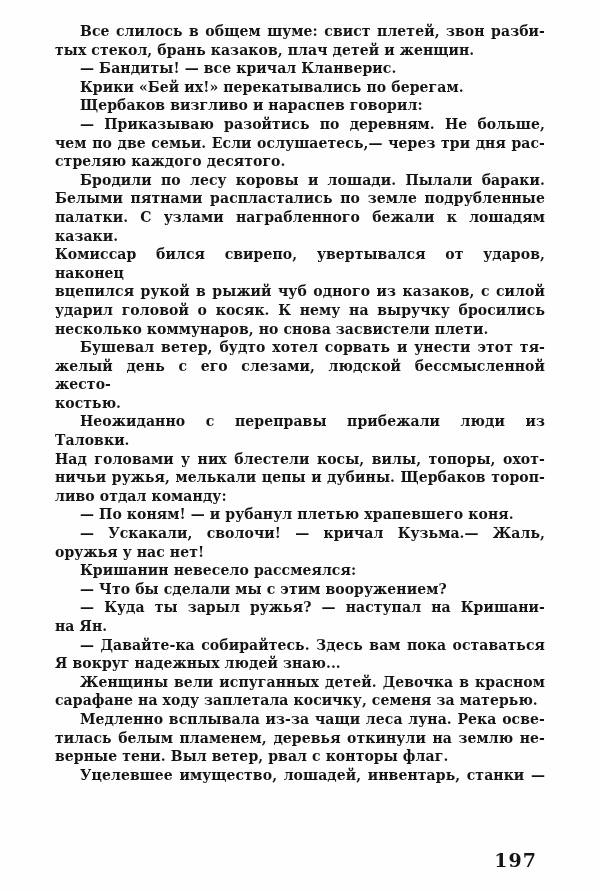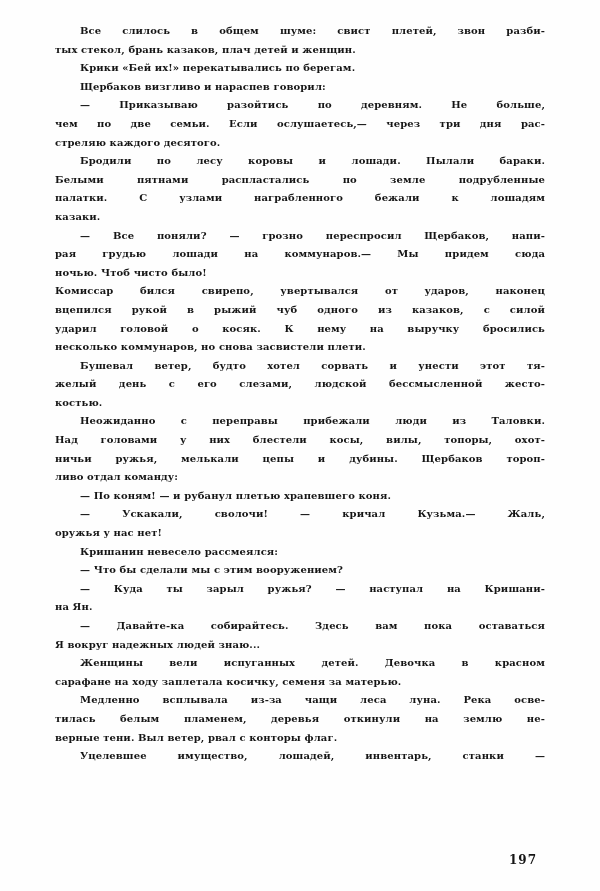--- a/index.html
+++ b/index.html
@@ -15,21 +15,21 @@
     overflow: hidden;
     font-family: "DejaVu Serif", "Liberation Serif", serif;
     font-weight: 700;
     color: #151515;
   }
   .text-block {
     position: absolute;
     left: 55px;
     top: 22px;
     width: 490px;
-    font-size: 10px;
+    font-size: 14px;
     line-height: 18.6px;
     letter-spacing: 0.1px;
   }
   .paragraph {
     margin: 0;
   }
   .line {
     text-align: justify;
     text-align-last: justify;
     white-space: normal;
@@ -41,56 +41,54 @@
   }
   .line.indent {
     text-indent: 25px;
   }
   .page-number {
     position: absolute;
     top: 851px;
     left: 55px;
     width: 482px;
     text-align: right;
-    font-size: 12px;
+    font-size: 19px;
     line-height: 18px;
     letter-spacing: 1px;
     font-weight: 700;
   }
 </style>
 </head>
 <body>
 
 <div class="page">
   <div class="text-block">
       <div class="paragraph">
         <div class="line indent">Все слилось в общем шуме: свист плетей, звон разби-</div>
         <div class="line last">тых стекол, брань казаков, плач детей и женщин.</div>
+      </div>
+      <div class="paragraph">
+        <div class="line indent last">— Бандиты! — все кричал Кланверис.</div>
       </div>
       <div class="paragraph">
         <div class="line indent last">Крики «Бей их!» перекатывались по берегам.</div>
       </div>
       <div class="paragraph">
         <div class="line indent last">Щербаков визгливо и нараспев говорил:</div>
       </div>
       <div class="paragraph">
         <div class="line indent">— Приказываю разойтись по деревням. Не больше,</div>
         <div class="line">чем по две семьи. Если ослушаетесь,— через три дня рас-</div>
         <div class="line last">стреляю каждого десятого.</div>
       </div>
       <div class="paragraph">
         <div class="line indent">Бродили по лесу коровы и лошади. Пылали бараки.</div>
         <div class="line">Белыми пятнами распластались по земле подрубленные</div>
         <div class="line">палатки. С узлами награбленного бежали к лошадям</div>
         <div class="line last">казаки.</div>
-      </div>
-      <div class="paragraph">
-        <div class="line indent">— Все поняли? — грозно переспросил Щербаков, напи-</div>
-        <div class="line">рая грудью лошади на коммунаров.— Мы придем сюда</div>
-        <div class="line last">ночью. Чтоб чисто было!</div>
       </div>
       <div class="paragraph">
         <div class="line">Комиссар бился свирепо, увертывался от ударов, наконец</div>
         <div class="line">вцепился рукой в рыжий чуб одного из казаков, с силой</div>
         <div class="line">ударил головой о косяк. К нему на выручку бросились</div>
         <div class="line last">несколько коммунаров, но снова засвистели плети.</div>
       </div>
       <div class="paragraph">
         <div class="line indent">Бушевал ветер, будто хотел сорвать и унести этот тя-</div>
         <div class="line">желый день с его слезами, людской бессмысленной жесто-</div>

